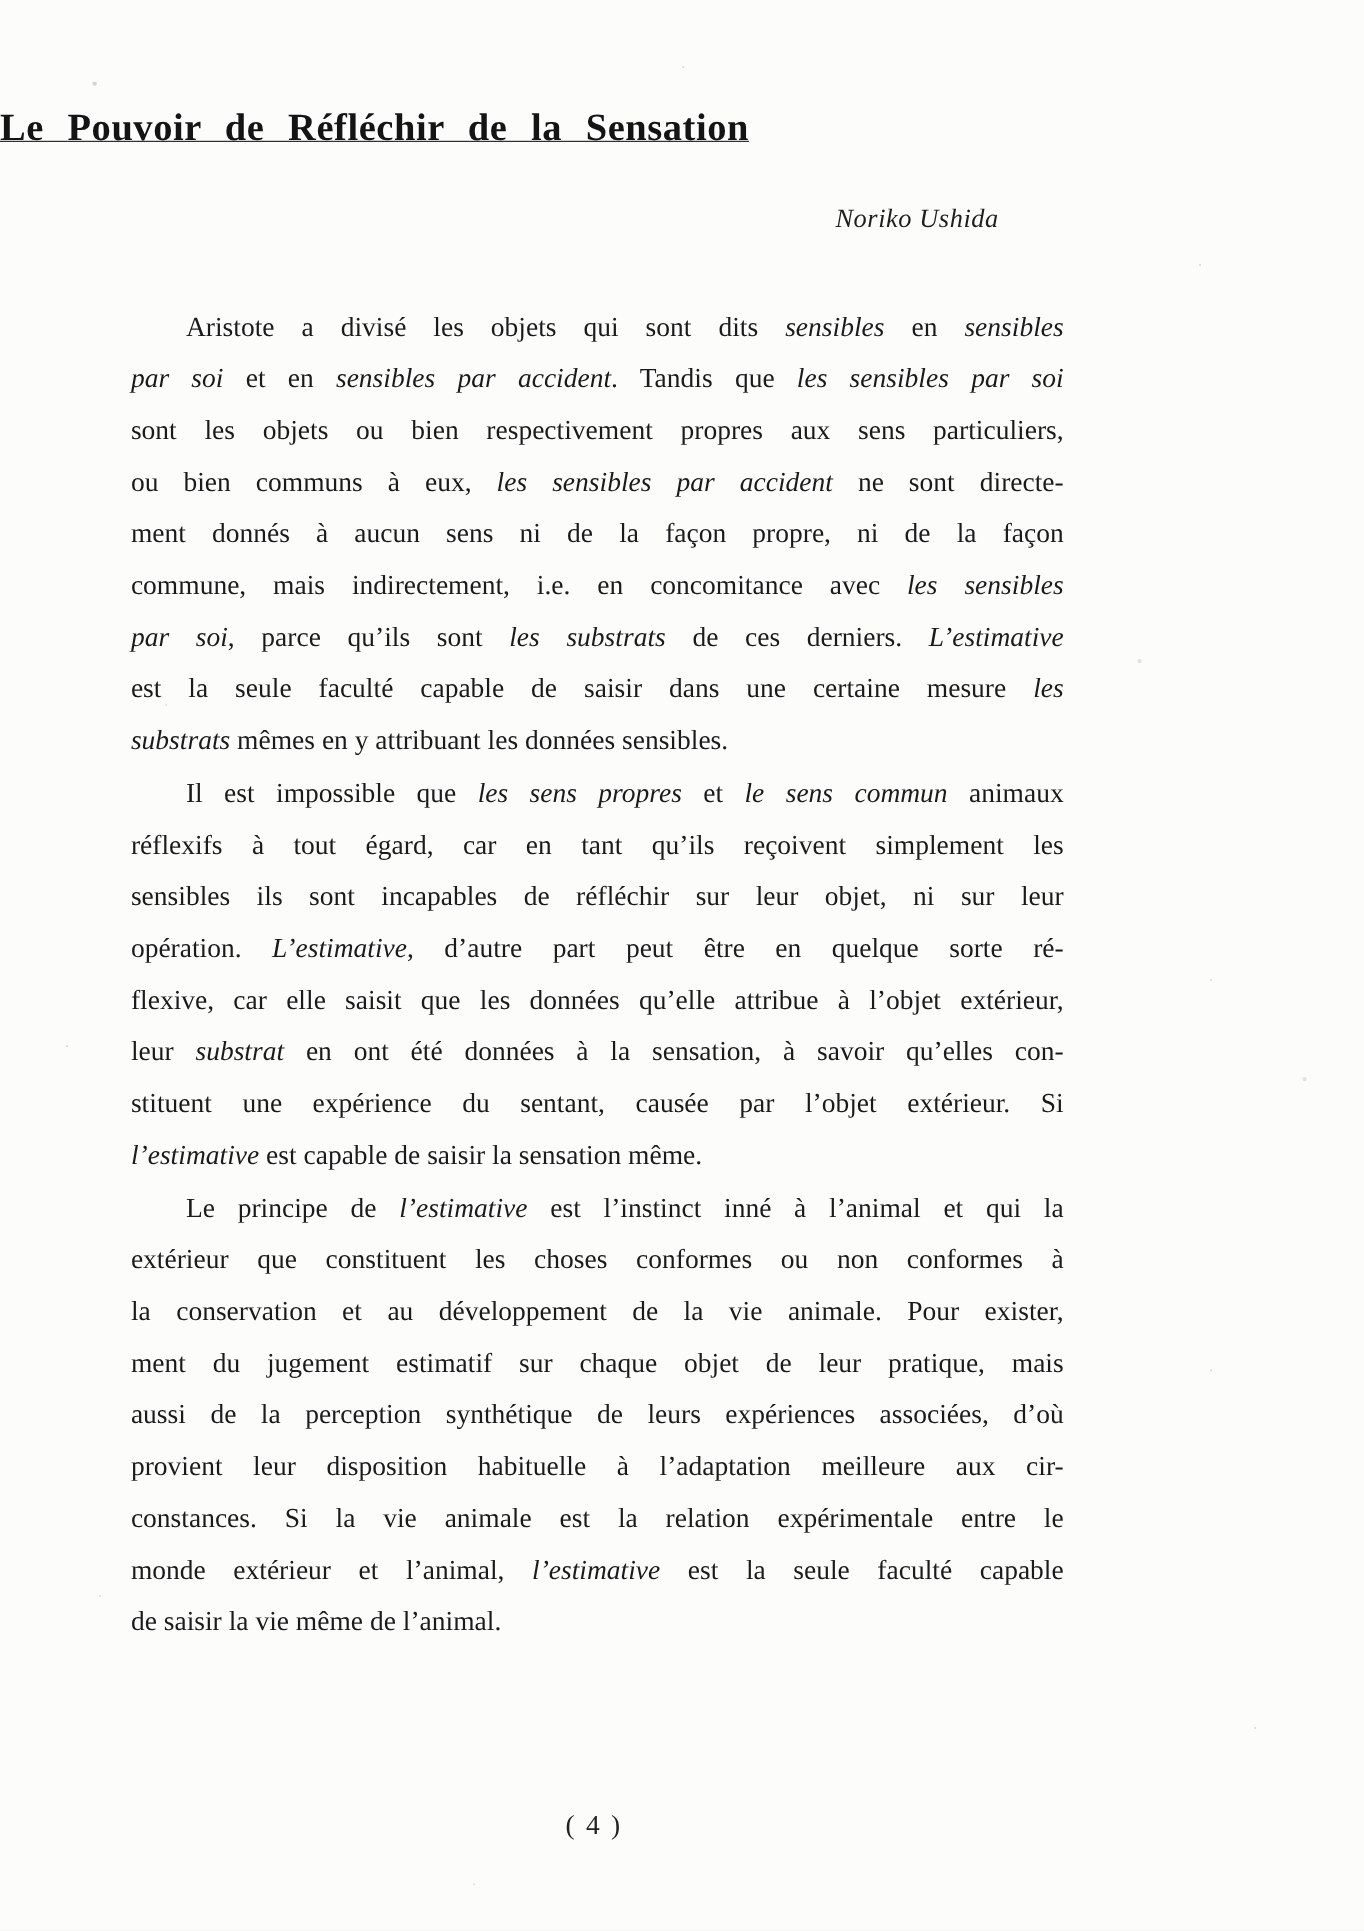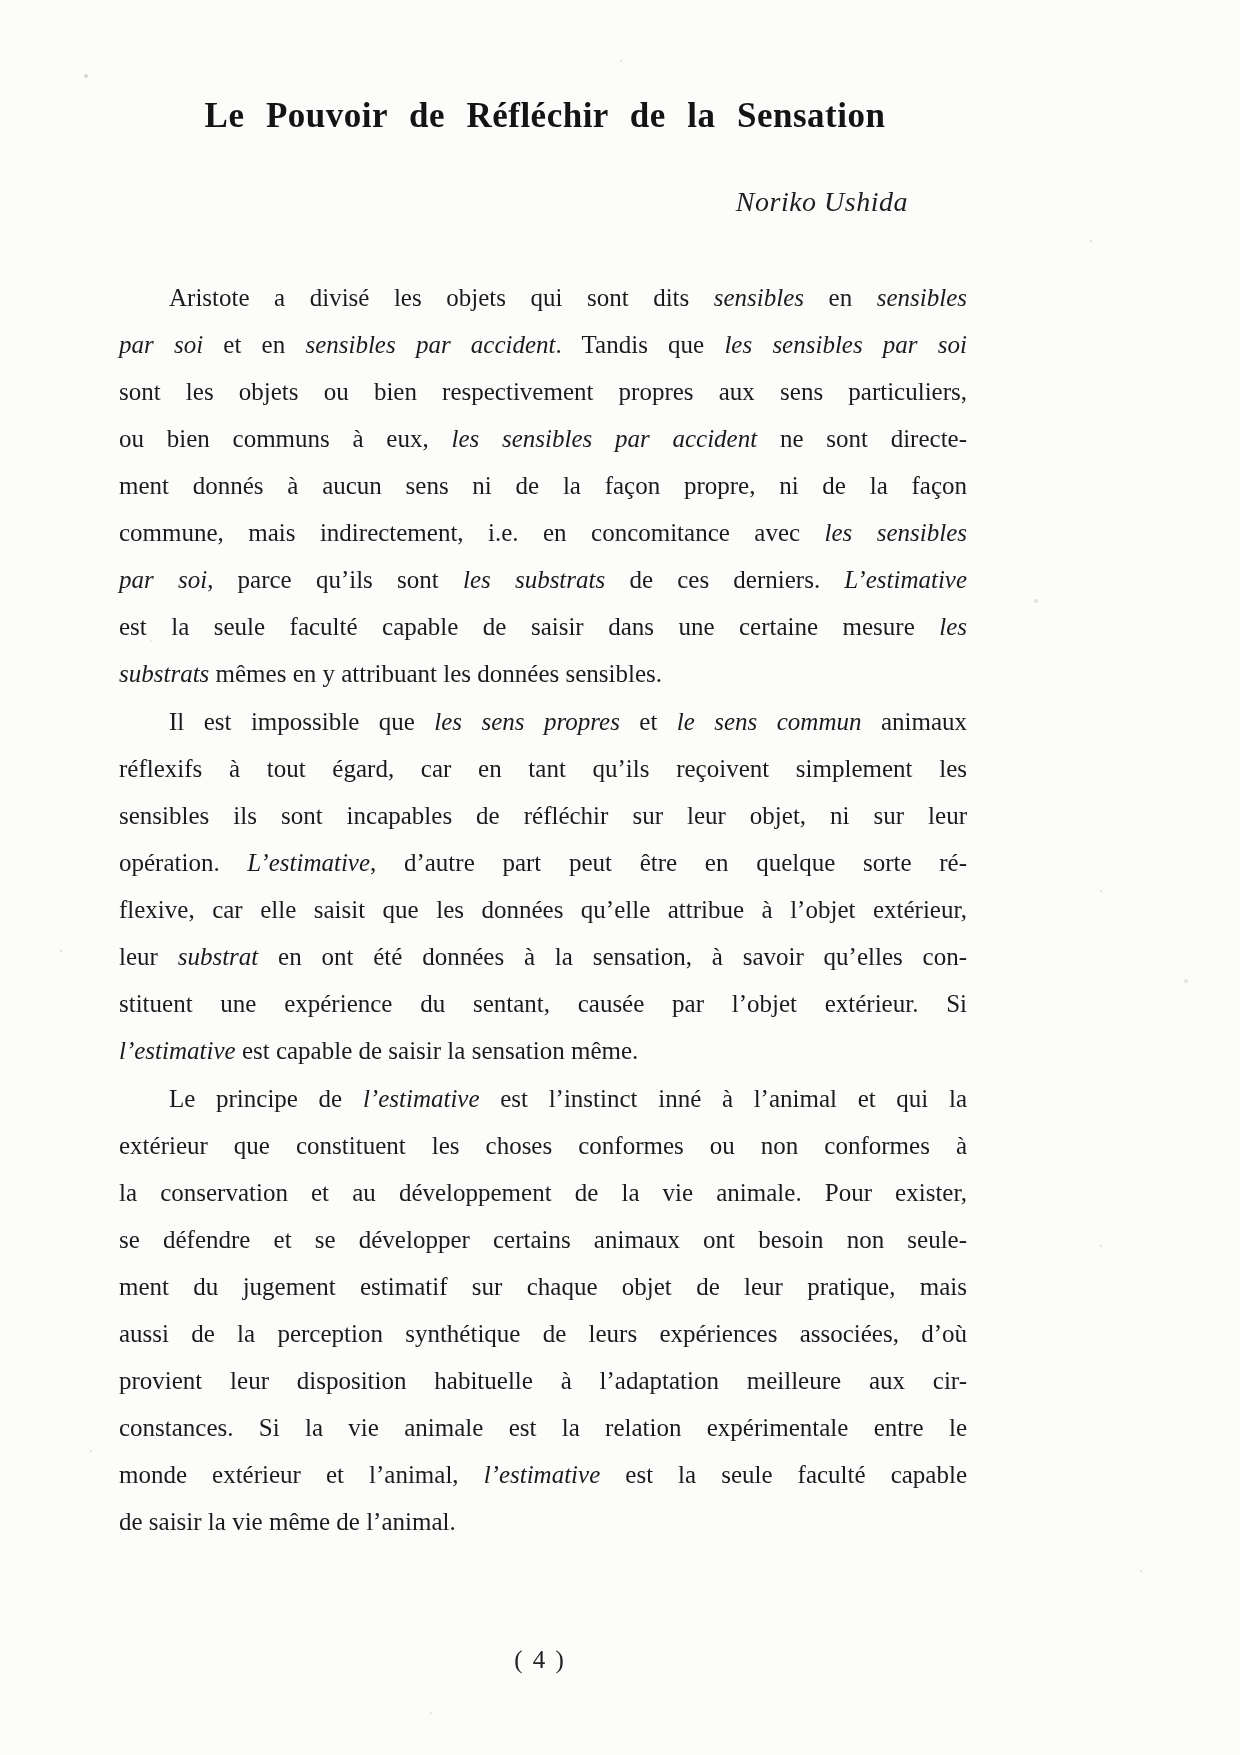--- a/index.html
+++ b/index.html
@@ -9,32 +9,32 @@
     width:1240px; height:1755px;
     margin:0 auto;
     background:#fcfcfb;
     color:#1b1b1b;
     font-family:"Liberation Serif","DejaVu Serif",serif;
     overflow:hidden;
   }
   .title-wrap {
     position:absolute; top:96px; left:0; width:100%;
     box-sizing:border-box; padding-right:150px;
-    text-align:center;
+    text-decoration:underline;
   }
   .title {
     font-size:35px; font-weight:bold;
     letter-spacing:0.5px; word-spacing:0.35em;
     color:#141414;
   }
   .author-wrap {
     position:absolute; top:186px; right:332px;
   }
   .author {
-    font-style:italic; font-size:28px; letter-spacing:0.5px;
+    font-style:italic; font-size:24px; letter-spacing:0.5px;
     color:#1e1e1e;
   }
   .body-block {
     position:absolute; top:273px; left:118px; width:850px;
     font-size:25px; line-height:47px;
   }
   .para { margin:1px; }
   .line {
     text-align:justify;
     text-align-last:justify;
@@ -101,21 +101,20 @@
         <div class="line"><span>opération. </span><em>L’estimative</em><span>, d’autre part peut être en quelque sorte ré-</span></div>
         <div class="line"><span>flexive, car elle saisit que les données qu’elle attribue à l’objet extérieur,</span></div>
         <div class="line"><span>leur </span><em>substrat</em><span> en ont été données à la sensation, à savoir qu’elles con-</span></div>
         <div class="line"><span>stituent une expérience du sentant, causée par l’objet extérieur. Si</span></div>
         <div class="line last"><em>l’estimative</em><span> est capable de saisir la sensation même.</span></div>
       </div>
       <div class="para">
         <div class="line first"><span>Le principe de </span><em>l’estimative</em><span> est l’instinct inné à l’animal et qui la</span></div>
         <div class="line"><span>extérieur que constituent les choses conformes ou non conformes à</span></div>
         <div class="line"><span>la conservation et au développement de la vie animale. Pour exister,</span></div>
-        <div class="line"><span>se défendre et se développer certains animaux ont besoin non seule-</span></div>
         <div class="line"><span>ment du jugement estimatif sur chaque objet de leur pratique, mais</span></div>
         <div class="line"><span>aussi de la perception synthétique de leurs expériences associées, d’où</span></div>
         <div class="line"><span>provient leur disposition habituelle à l’adaptation meilleure aux cir-</span></div>
         <div class="line"><span>constances. Si la vie animale est la relation expérimentale entre le</span></div>
         <div class="line"><span>monde extérieur et l’animal, </span><em>l’estimative</em><span> est la seule faculté capable</span></div>
         <div class="line last"><span>de saisir la vie même de l’animal.</span></div>
       </div>
     </div>
 
   <div class="footer-wrap">

